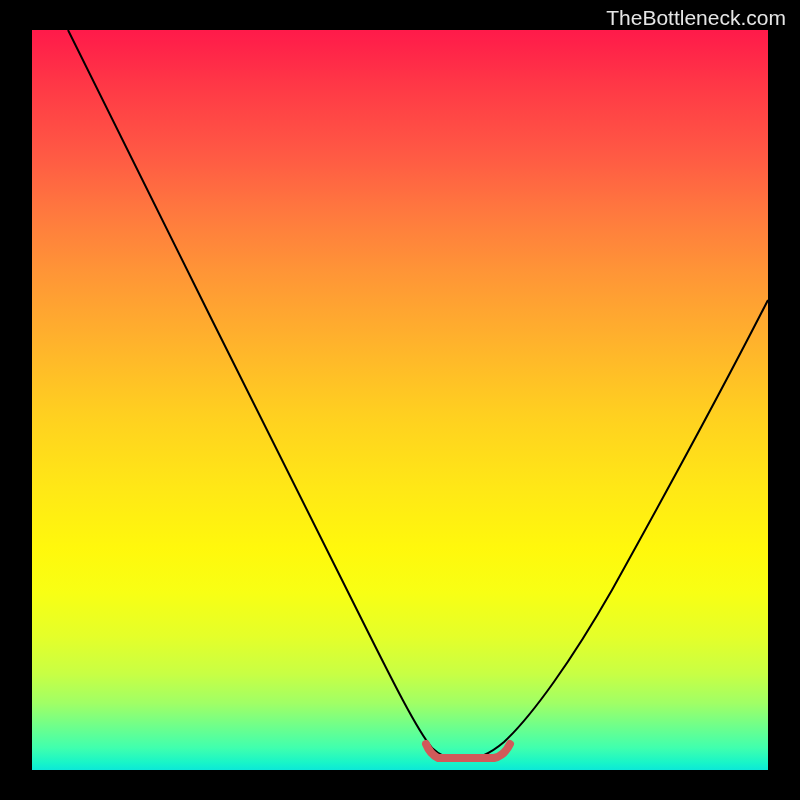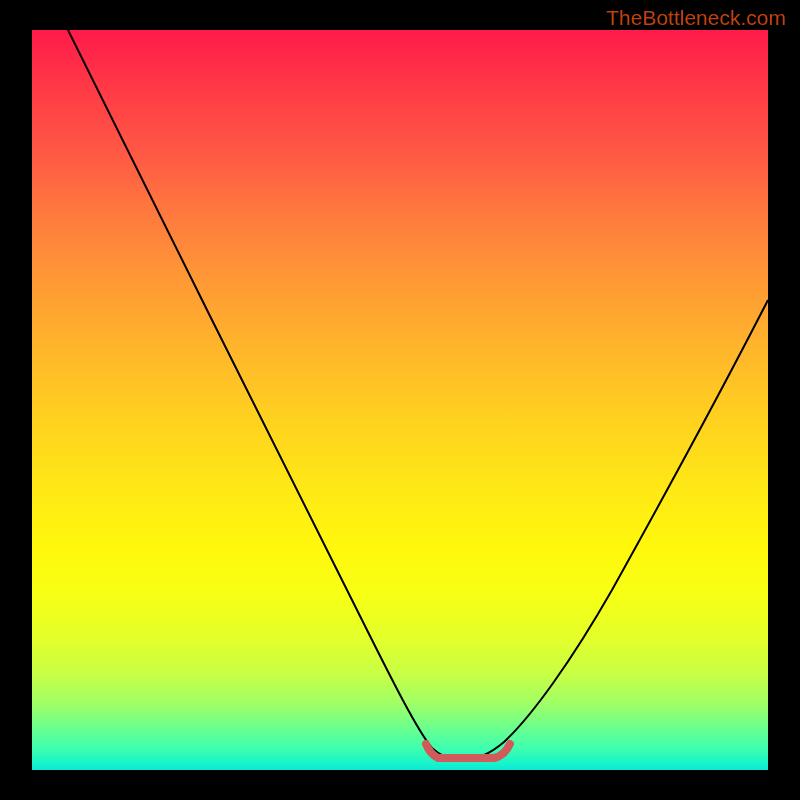--- a/index.html
+++ b/index.html
@@ -7,21 +7,21 @@
     width: 800px;
     height: 800px;
     background: #000;
     position: relative;
     font-family: Arial, sans-serif;
   }
   .watermark {
     position: absolute;
     top: 6px;
     right: 14px;
-    color: #c2410c;
+    color: #e5e5e5;
     font-size: 21px;
     font-weight: normal;
     z-index: 10;
   }
   .plot-area {
     position: absolute;
     left: 32px;
     top: 30px;
     width: 736px;
     height: 740px;

